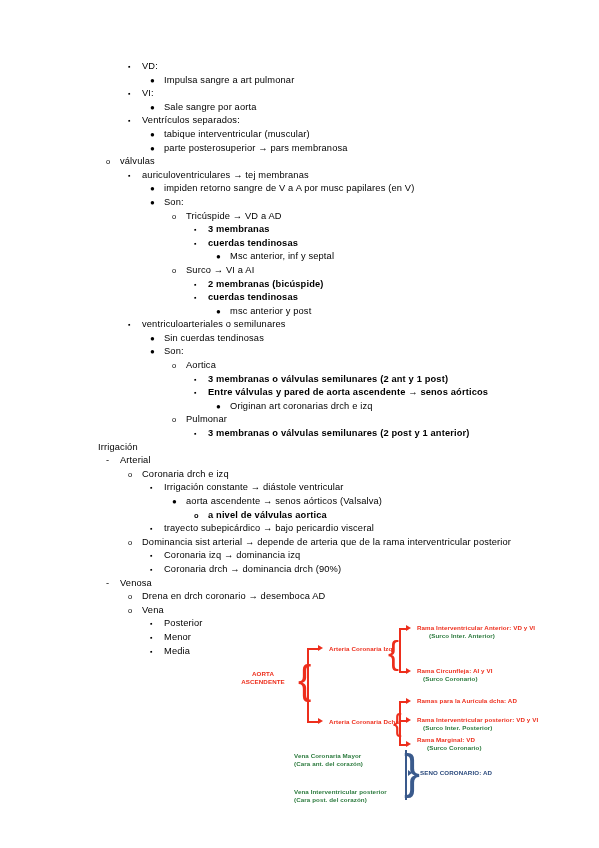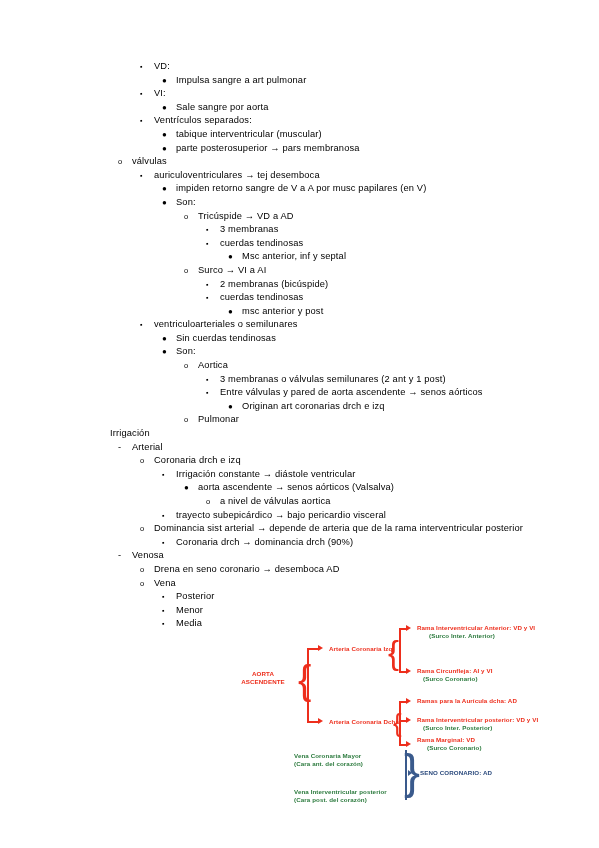--- a/index.html
+++ b/index.html
@@ -19,21 +19,21 @@
   .page {
     position: absolute;
     left: 0; top: 0;
     width: 599px;
     height: 848px;
   }
 
   
   .outline {
     position: absolute;
-    left: 96px;
+    left: 84px;
     top: 60px;
     width: 440px;
   }
   .row {
     display: flex;
     align-items: flex-start;
     font-size: 9.3px;
     line-height: 13.6px;
     letter-spacing: 0.15px;
     margin: 0;
@@ -48,21 +48,21 @@
   }
   .txt {
     flex: 1 1 auto;
   }
   
   .lvl0 { margin-left: 0px; }
   .lvl1 { margin-left: 22px; }
   .lvl2 { margin-left: 44px; }
   .lvl3 { margin-left: 66px; }
   .lvl4 { margin-left: 88px; }
-  .lvl5 { margin-left: 110px; }
+  .lvl5 { margin-left: 110px; font-weight: bold; }
   .lvl6 { margin-left: 132px; }
 
   .b-dash   { font-size: 9.3px; }
   .b-circle { font-size: 7.5px; }
   .b-square { font-size: 7px; }
   .b-disc   { font-size: 8px; }
   .b-none   { }
 
   
   .diagram {
@@ -162,21 +162,21 @@
       <div class="row lvl3">
         <span class="bullet b-disc">●</span>
         <span class="txt">parte posterosuperior → pars membranosa</span>
       </div>
       <div class="row lvl1">
         <span class="bullet b-circle">o</span>
         <span class="txt">válvulas</span>
       </div>
       <div class="row lvl2">
         <span class="bullet b-square">▪</span>
-        <span class="txt">auriculoventriculares → tej desemboca</span>
+        <span class="txt">auriculoventriculares → tej membranas</span>
       </div>
       <div class="row lvl3">
         <span class="bullet b-disc">●</span>
         <span class="txt">impiden retorno sangre de V a A por musc papilares (en V)</span>
       </div>
       <div class="row lvl3">
         <span class="bullet b-disc">●</span>
         <span class="txt">Son:</span>
       </div>
       <div class="row lvl4">
@@ -235,20 +235,24 @@
         <span class="bullet b-square">▪</span>
         <span class="txt">Entre válvulas y pared de aorta ascendente → senos aórticos</span>
       </div>
       <div class="row lvl6">
         <span class="bullet b-disc">●</span>
         <span class="txt">Originan art coronarias drch e izq</span>
       </div>
       <div class="row lvl4">
         <span class="bullet b-circle">o</span>
         <span class="txt">Pulmonar</span>
+      </div>
+      <div class="row lvl5">
+        <span class="bullet b-square">▪</span>
+        <span class="txt">3 membranas o válvulas semilunares (2 post y 1 anterior)</span>
       </div>
       <div class="row lvl0">
         <span class="bullet b-none"></span>
         <span class="txt">Irrigación</span>
       </div>
       <div class="row lvl1">
         <span class="bullet b-dash">-</span>
         <span class="txt">Arterial</span>
       </div>
       <div class="row lvl2">
@@ -270,29 +274,33 @@
       <div class="row lvl3">
         <span class="bullet b-square">▪</span>
         <span class="txt">trayecto subepicárdico → bajo pericardio visceral</span>
       </div>
       <div class="row lvl2">
         <span class="bullet b-circle">o</span>
         <span class="txt">Dominancia sist arterial → depende de arteria que de la rama interventricular posterior</span>
       </div>
       <div class="row lvl3">
         <span class="bullet b-square">▪</span>
+        <span class="txt">Coronaria izq → dominancia izq</span>
+      </div>
+      <div class="row lvl3">
+        <span class="bullet b-square">▪</span>
         <span class="txt">Coronaria drch → dominancia drch (90%)</span>
       </div>
       <div class="row lvl1">
         <span class="bullet b-dash">-</span>
         <span class="txt">Venosa</span>
       </div>
       <div class="row lvl2">
         <span class="bullet b-circle">o</span>
-        <span class="txt">Drena en seno coronario → desemboca AD</span>
+        <span class="txt">Drena en drch coronario → desemboca AD</span>
       </div>
       <div class="row lvl2">
         <span class="bullet b-circle">o</span>
         <span class="txt">Vena</span>
       </div>
       <div class="row lvl3">
         <span class="bullet b-square">▪</span>
         <span class="txt">Posterior</span>
       </div>
       <div class="row lvl3">

